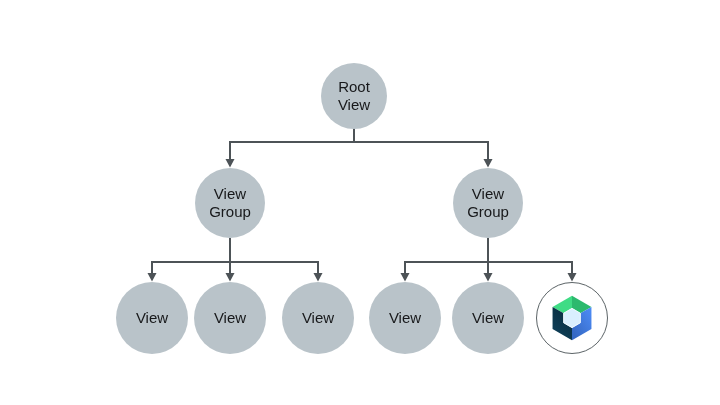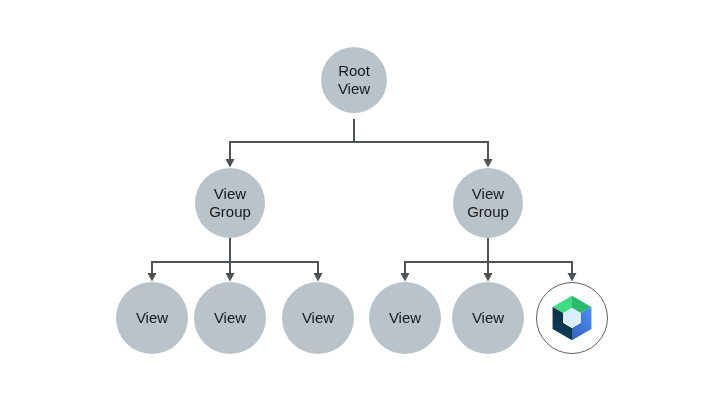--- a/index.html
+++ b/index.html
@@ -35,21 +35,21 @@
     display: flex;
     align-items: center;
     justify-content: center;
     text-align: center;
     color: var(--node-text, #17181a);
     font-size: 15px;
     line-height: 18px;
     white-space: pre-line;
     box-sizing: border-box;
   }
-  .node.root   { left: 321px; top: 47px;  width: 66px; height: 66px; }
+  .node.root   { left: 321px; top: 63px;  width: 66px; height: 66px; }
   .node.group-l{ left: 195px; top: 168px; width: 70px; height: 70px; }
   .node.group-r{ left: 453px; top: 168px; width: 70px; height: 70px; }
   .node.leaf   { top: 282px; width: 72px; height: 72px; }
   .node.v1 { left: 116px; }
   .node.v2 { left: 194px; }
   .node.v3 { left: 282px; }
   .node.v4 { left: 369px; }
   .node.v5 { left: 452px; }
   .node.compose {
     left: 536px; top: 282px; width: 72px; height: 72px;

